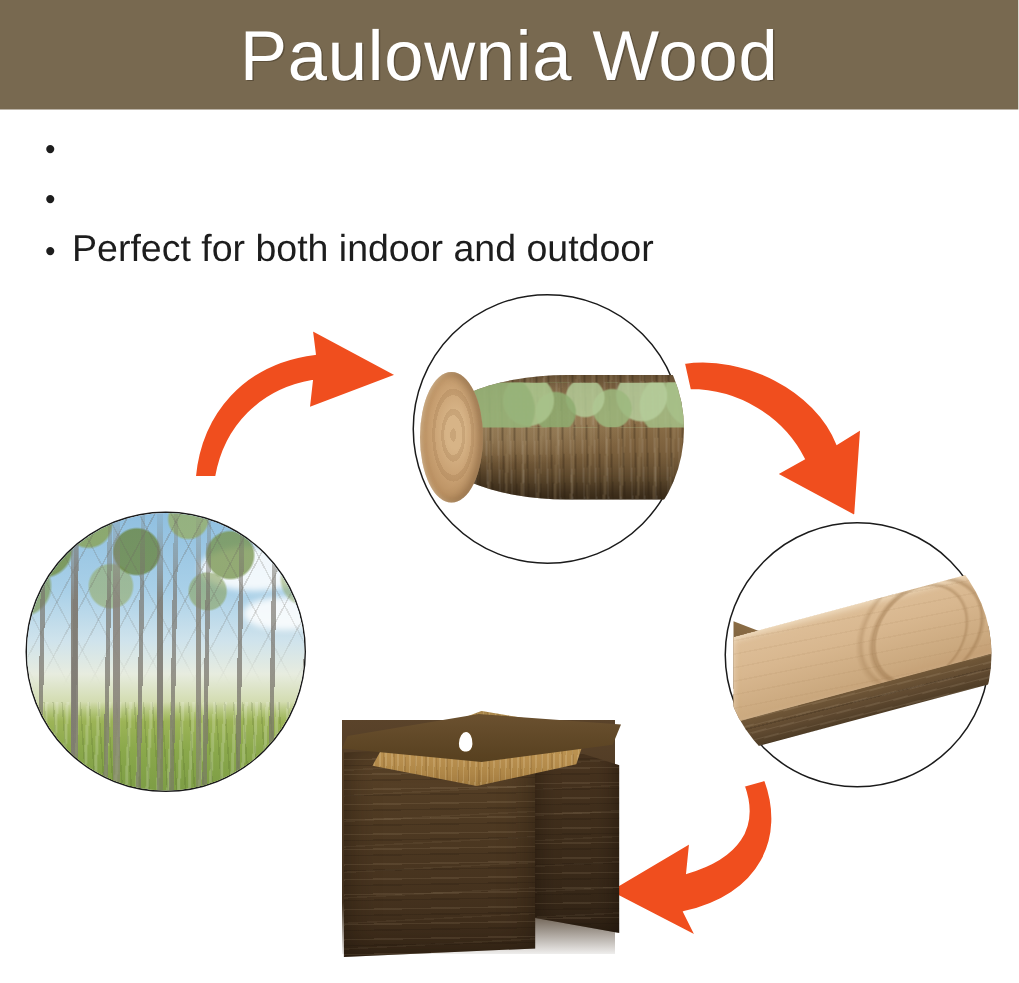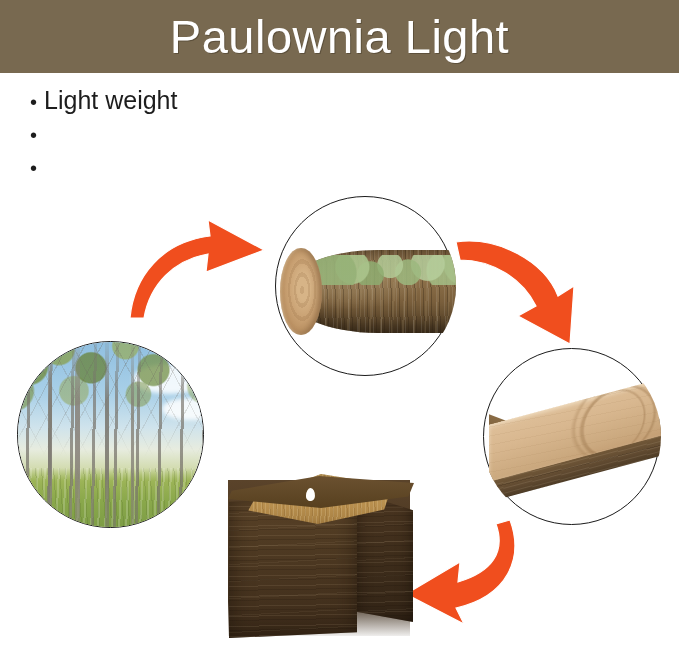--- a/index.html
+++ b/index.html
@@ -383,36 +383,36 @@
   #arrow-1 { left: 124px; top: 214px; width: 150px; height: 110px; }
   #arrow-2 { left: 452px; top: 232px; width: 150px; height: 120px; }
   #arrow-3 { left: 402px; top: 518px; width: 150px; height: 110px; }
 
   .hidden-text{ position:absolute; width:1px; height:1px; overflow:hidden; clip:rect(0 0 0 0); }
 </style>
 </head>
 <body>
 
 <div class="header-band">
-  <div class="header-title">Paulownia Light</div>
+  <div class="header-title">Paulownia Wood</div>
 </div>
 
 <div class="features">
 
   <div class="feature-row">
     <span class="feature-bullet">•</span>
-    <span>Light weight</span>
   </div>
 
   <div class="feature-row">
     <span class="feature-bullet">•</span>
   </div>
 
   <div class="feature-row indented">
     <span class="feature-bullet">•</span>
+    <span>Perfect for both indoor and outdoor</span>
   </div>
 
 </div>
 
 <div class="photo-circle" id="circle-trees">
   <div class="sky"></div>
   <div class="cloud" style="left:62%;top:12%;width:40%;height:16%;"></div>
   <div class="cloud" style="left:78%;top:30%;width:30%;height:12%;"></div>
   <div class="canopy"></div>
   <div class="branches"></div>

